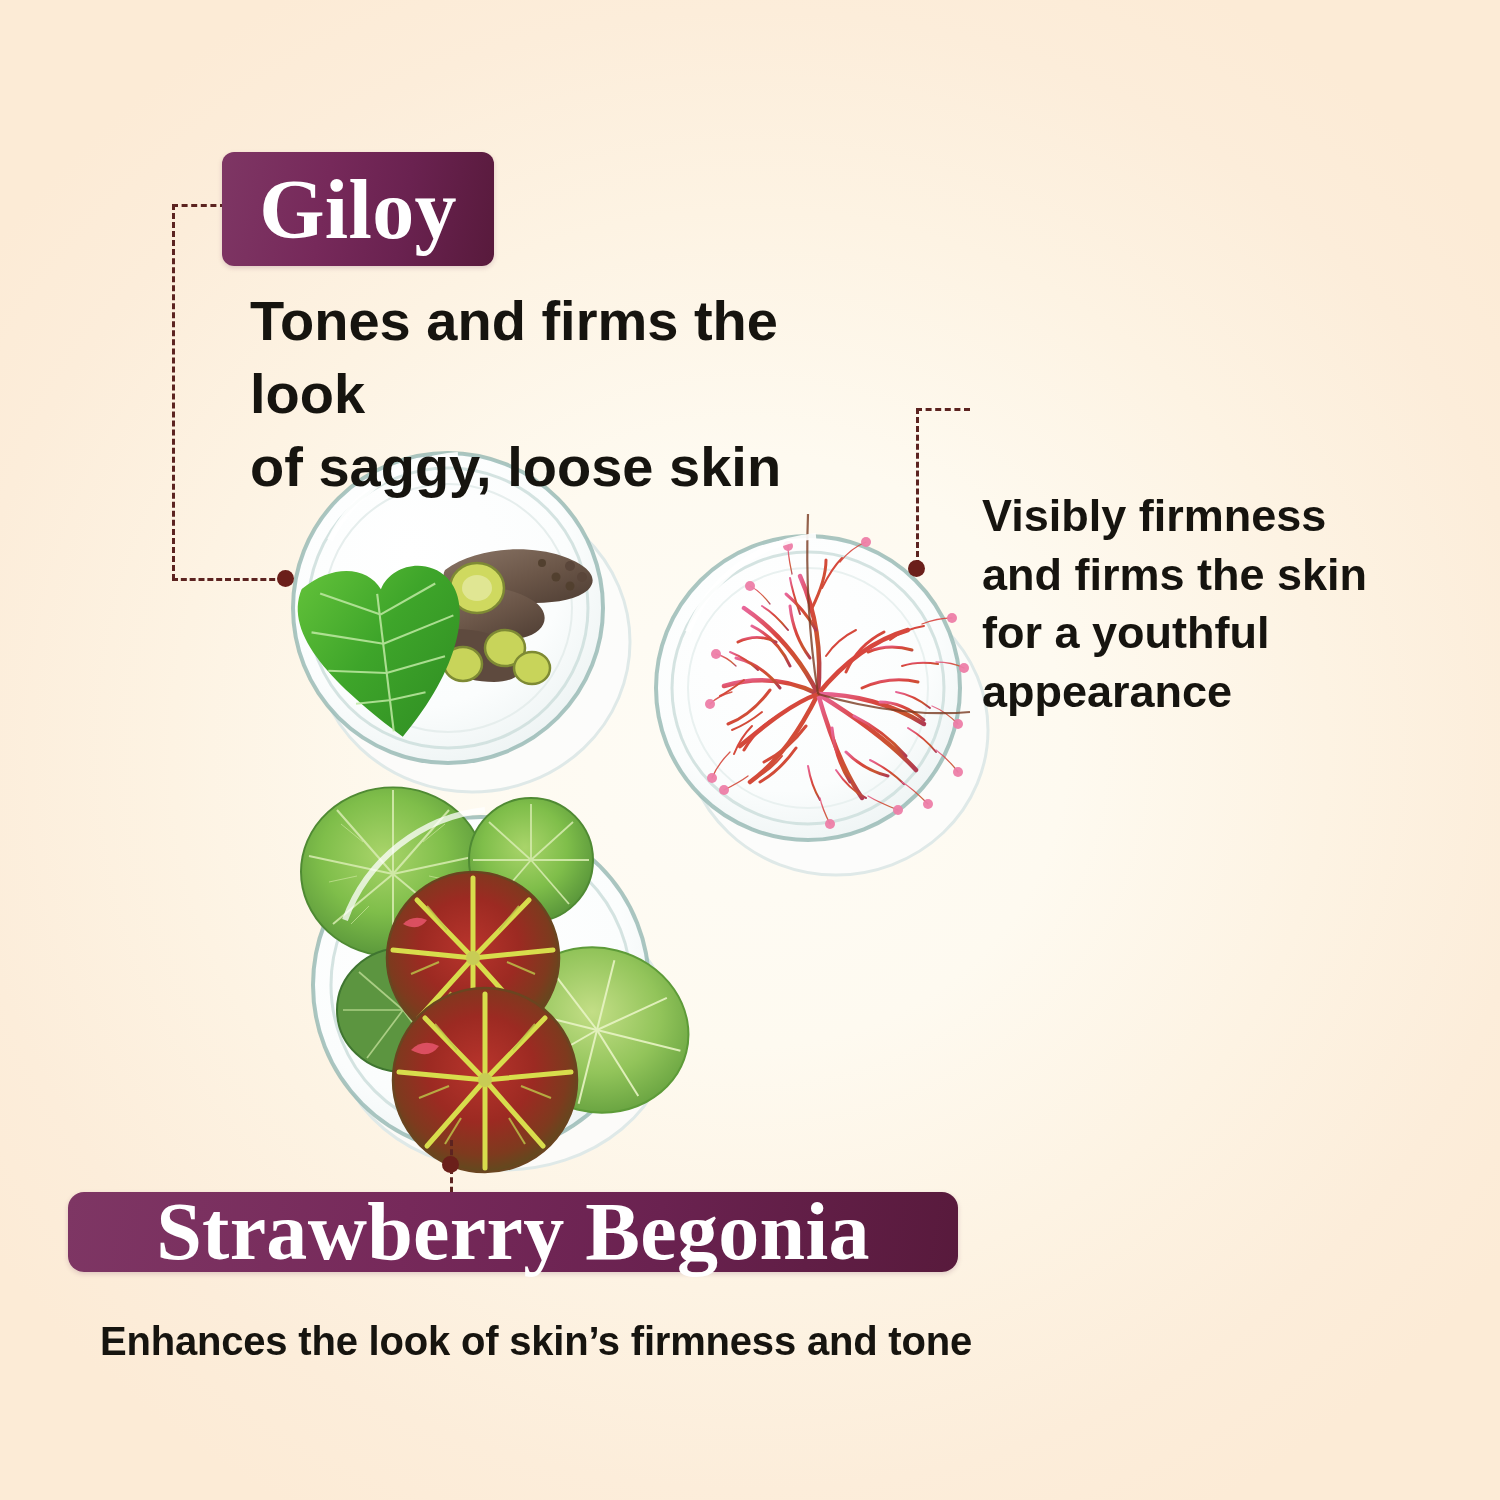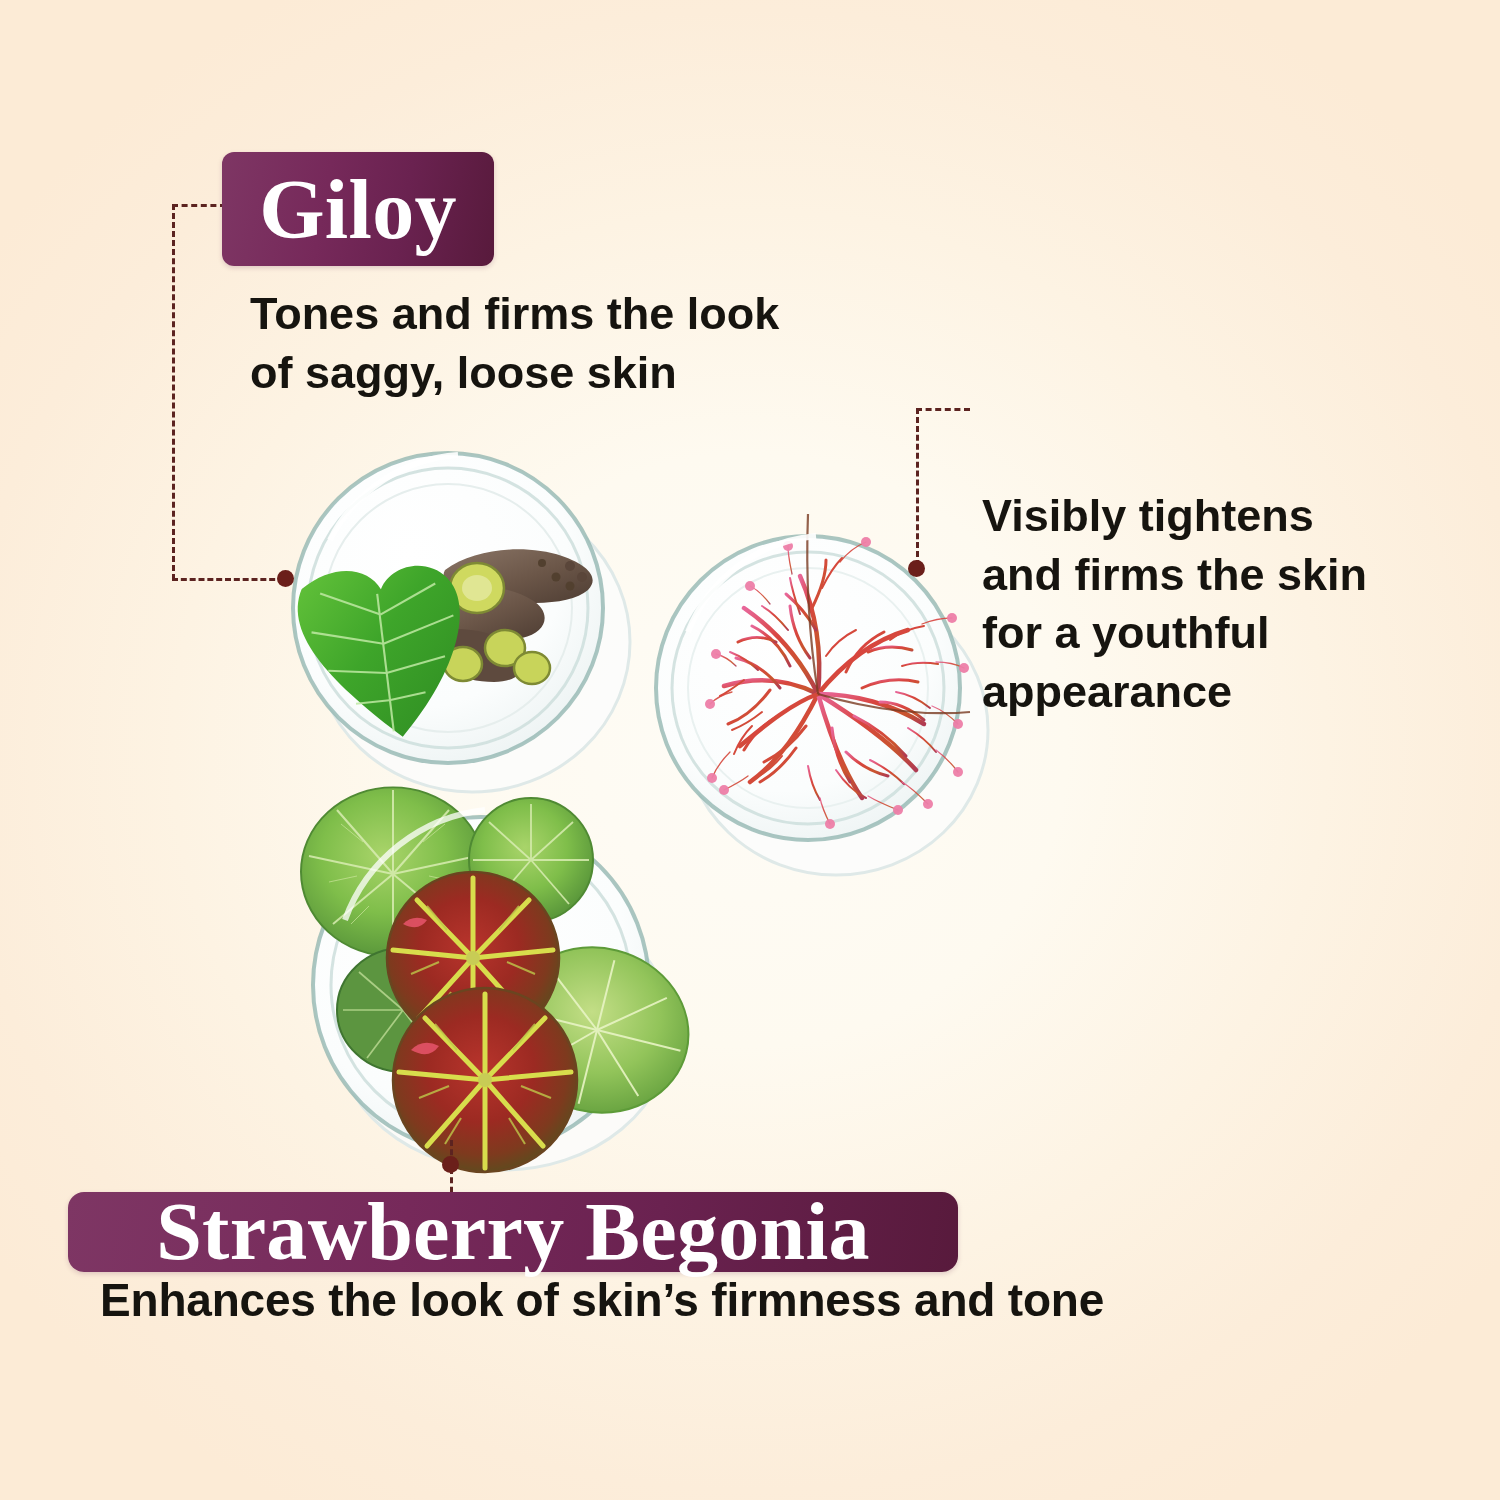--- a/index.html
+++ b/index.html
@@ -33,23 +33,23 @@
   
   .desc{
     position:absolute;
     color:#16140F;
     font-family:"Liberation Sans", sans-serif;
     font-weight:700;
     line-height:1.30;
     z-index:5;
     white-space:pre-line;
   }
-  #desc-giloy{left:250px;top:285px;width:600px;font-size:45px;}
+  #desc-giloy{left:250px;top:285px;width:600px;font-size:56px;}
   #desc-redalgae{left:982px;top:487px;width:470px;font-size:45px;}
-  #desc-begonia{left:100px;top:1271px;width:1080px;font-size:46px;letter-spacing:-.2px;}
+  #desc-begonia{left:100px;top:1315px;width:1080px;font-size:40px;letter-spacing:-.2px;}
 
   
   .connector{position:absolute;z-index:4;}
   .dash-h{position:absolute;border-top:3px dashed #5C2320;height:0;}
   .dash-v{position:absolute;border-left:3px dashed #5C2320;width:0;}
   .dot{position:absolute;width:17px;height:17px;border-radius:50%;background:#6B1F1A;}
 
   #conn-giloy{left:0;top:0;width:520px;height:620px;}
   #conn-redalgae{left:880px;top:380px;width:160px;height:220px;}
   #conn-begonia{left:420px;top:1140px;width:80px;height:80px;}
@@ -397,20 +397,20 @@
   </div>
 
   <div class="badge" id="badge-giloy">Giloy</div>
 
 
   <div class="badge" id="badge-begonia">Strawberry Begonia</div>
 
   <div class="desc" id="desc-giloy">Tones and firms the look
 of saggy, loose skin</div>
 
-  <div class="desc" id="desc-redalgae">Visibly tightens
+  <div class="desc" id="desc-redalgae">Visibly firmness
 and firms the skin
 for a youthful
 appearance</div>
 
   <div class="desc" id="desc-begonia">Enhances the look of skin’s firmness and tone</div>
 
 </div>
 
 </body></html>

